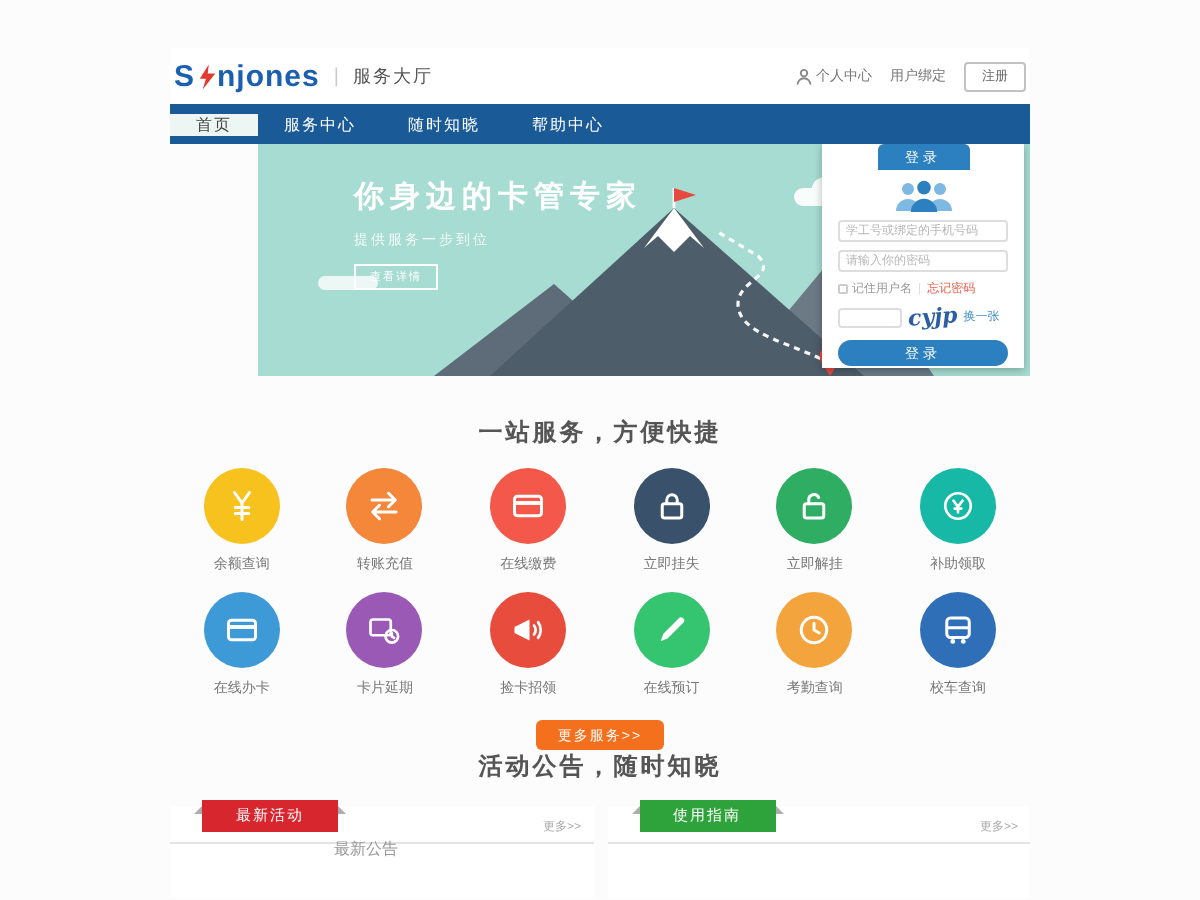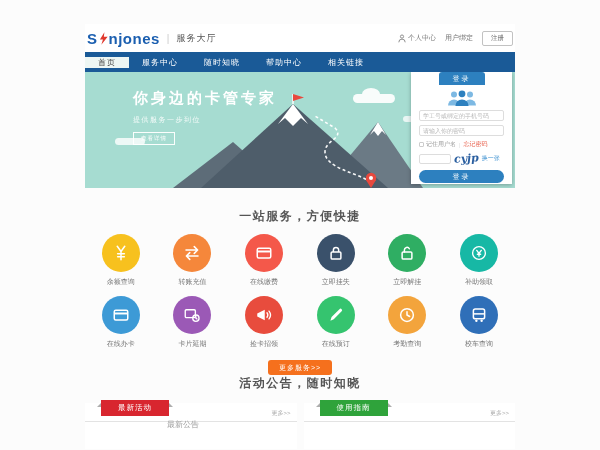--- a/index.html
+++ b/index.html
@@ -17,21 +17,21 @@
   .hdr-right { display:flex; align-items:center; gap:9px; font-size:7px; color:#777; }
   .hdr-link { display:flex; align-items:center; gap:2px; cursor:pointer; }
   .register-btn { border:1px solid #c2c2c2; border-radius:2px; padding:2px 8px; font-size:6.5px; color:#666; background:#fff; cursor:pointer; }
 
   
   .nav { height:20px; display:flex; align-items:center; background:#1a5a97; }
   .nav-item { padding:0 13px; display:flex; align-items:center; color:#fff; font-size:8px; letter-spacing:1px; cursor:pointer; }
   .nav-item.active { background:#eef6f3; color:#444; }
 
   
-  .hero { position:relative; height:116px; background:#a6dcd1; overflow:hidden; }
+  .hero { position:relative; height:116px; background:#a6dcd1; overflow:hidden;margin-left:44px; }
   .hero-copy { position:absolute; left:48px; top:17px; color:#fff; z-index:2; }
   .hero-title { font-size:15px; font-weight:bold; letter-spacing:3px; }
   .hero-sub { font-size:7px; opacity:.88; letter-spacing:1.5px; margin-top:7px; }
   .hero-cta { display:inline-block; margin-top:7px; border:1px solid rgba(255,255,255,.95); padding:2px 7px; font-size:5.5px; letter-spacing:1px; color:#fff; cursor:pointer; }
   .mountains { position:absolute; left:88px; bottom:0; z-index:1; }
   .cloud { position:absolute; background:#fff; opacity:.92; border-radius:20px; z-index:1; }
   .cloud-1 { width:42px; height:9px; left:268px; top:22px; }
   .cloud-1::before { content:""; position:absolute; width:18px; height:12px; border-radius:50%; background:#fff; left:9px; top:-6px; }
   .cloud-2 { width:26px; height:6px; left:318px; top:44px; opacity:.75; }
   .cloud-3 { width:30px; height:7px; left:30px; top:66px; opacity:.8; }
@@ -103,21 +103,20 @@
         </span>
         <button class="register-btn">注册</button>
       </div>
     </div>
 
     <div class="nav" style="background-color: rgb(26, 90, 151);">
       <div class="nav-item active">首页</div>
       <div class="nav-item">服务中心</div>
       <div class="nav-item">随时知晓</div>
       <div class="nav-item">帮助中心</div>
-      <div class="nav-item">相关链接</div>
     </div>
 
     <div class="hero" style="background-color: rgb(166, 220, 209);">
       <div class="hero-copy">
         <div class="hero-title">你身边的卡管专家</div>
         <div class="hero-sub">提供服务一步到位</div>
         <span class="hero-cta">查看详情</span>
       </div>
 
       <div class="cloud cloud-1"></div>

